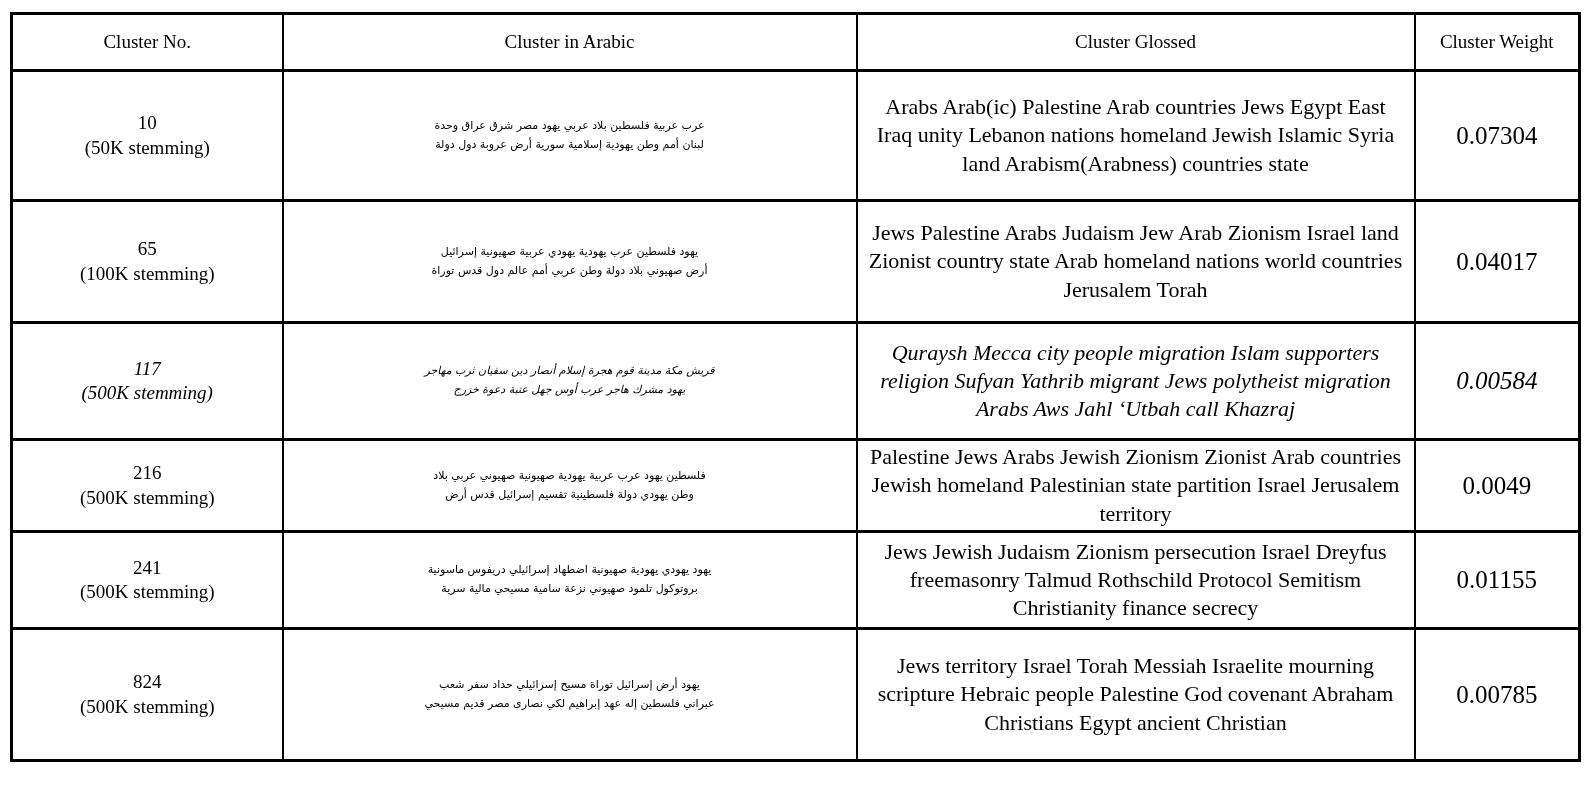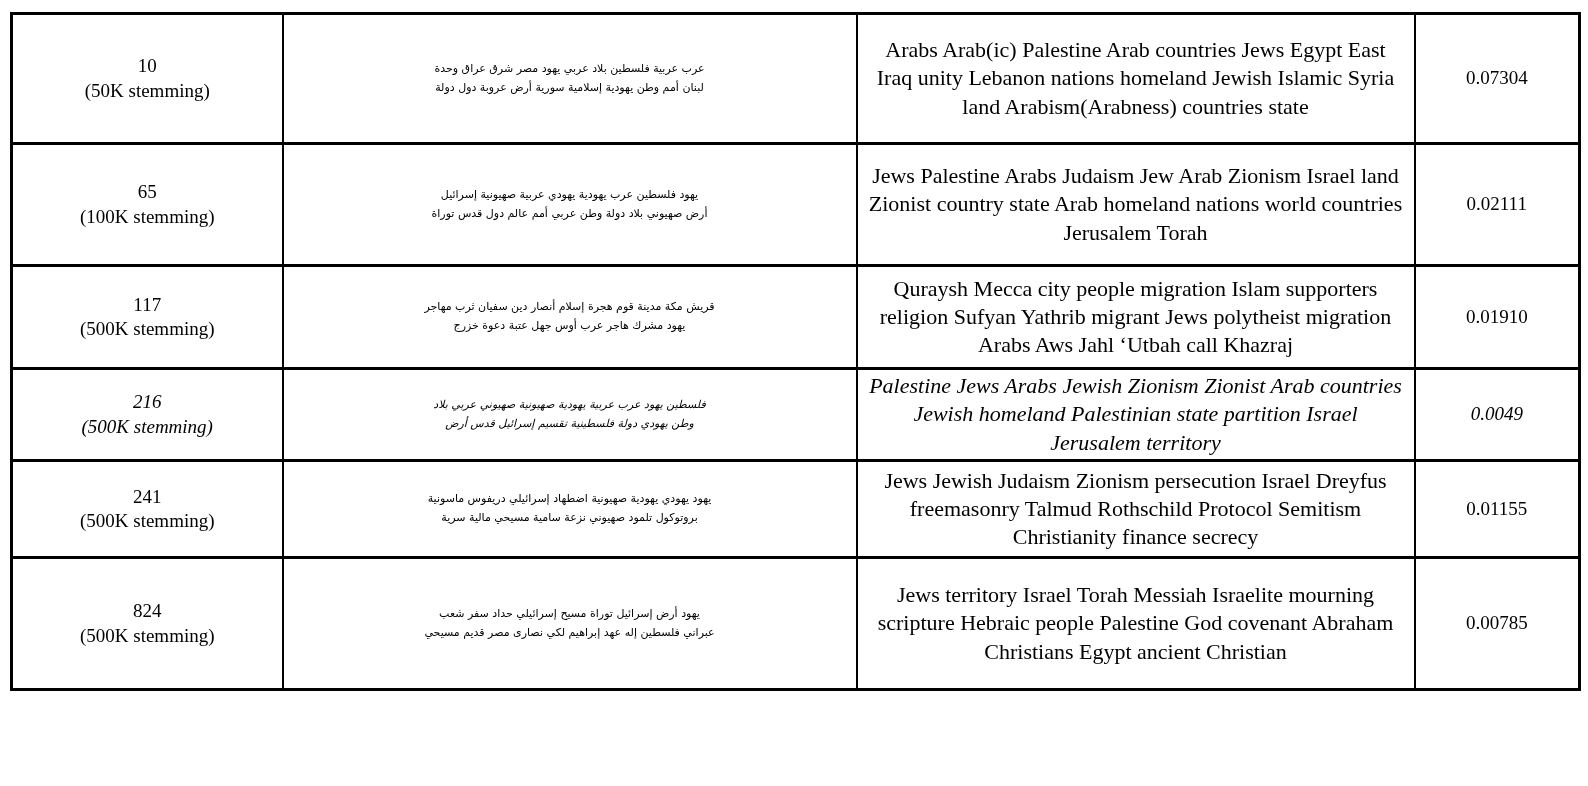--- a/index.html
+++ b/index.html
@@ -37,49 +37,55 @@
     line-height: 1.28;
     font-weight: normal;
     overflow: hidden;
   }
   .cluster-table th {
     font-weight: normal;
   }
   tr.hdr    { height: 57px;  }
   tr.row-0  { height: 130px; }
   tr.row-1  { height: 122px; }
-  tr.row-2  { height: 103px; }
-  tr.row-3  { height: 92px; font-style: italic;  }
+  tr.row-2  { height: 117px; font-style: italic; }
+  tr.row-3  { height: 92px;  }
   tr.row-4  { height: 97px;  }
   tr.row-5  { height: 132px; }
   td.c-ar {
     font-family: "DejaVu Sans", sans-serif;
     font-size: 11px;
     line-height: 1.7;
     direction: rtl;
   }
   td.c-gl {
     font-size: 22px;
   }
   td.c-wt {
-    font-size: 19px;
+    font-size: 25px;
   }
 </style>
 </head>
 <body>
 
 <div class="page">
   <table class="cluster-table">
     <colgroup>
       <col style="width:271px">
       <col style="width:574px">
       <col style="width:558px">
       <col style="width:165px">
     </colgroup>
     <tbody>
+      <tr class="hdr">
+        <th>Cluster No.</th>
+        <th>Cluster in Arabic</th>
+        <th>Cluster Glossed</th>
+        <th>Cluster Weight</th>
+      </tr>
 
       <tr class="row-0">
         <td class="c-no">
           <div>10</div>
           <div>(50K stemming)</div>
         </td>
         <td class="c-ar" dir="rtl">
           <div>عرب عربية فلسطين بلاد عربي يهود مصر شرق عراق وحدة</div>
           <div>لبنان أمم وطن يهودية إسلامية سورية أرض عروبة دول دولة</div>
         </td>
@@ -90,34 +96,34 @@
       <tr class="row-1">
         <td class="c-no">
           <div>65</div>
           <div>(100K stemming)</div>
         </td>
         <td class="c-ar" dir="rtl">
           <div>يهود فلسطين عرب يهودية يهودي عربية صهيونية إسرائيل</div>
           <div>أرض صهيوني بلاد دولة وطن عربي أمم عالم دول قدس توراة</div>
         </td>
         <td class="c-gl">Jews Palestine Arabs Judaism Jew Arab Zionism Israel land Zionist country state Arab homeland nations world countries Jerusalem Torah</td>
-        <td class="c-wt">0.02111</td>
+        <td class="c-wt">0.04017</td>
       </tr>
 
       <tr class="row-2">
         <td class="c-no">
           <div>117</div>
           <div>(500K stemming)</div>
         </td>
         <td class="c-ar" dir="rtl">
           <div>قريش مكة مدينة قوم هجرة إسلام أنصار دين سفيان ثرب مهاجر</div>
           <div>يهود مشرك هاجر عرب أوس جهل عتبة دعوة خزرج</div>
         </td>
         <td class="c-gl">Quraysh Mecca city people migration Islam supporters religion Sufyan Yathrib migrant Jews polytheist migration Arabs Aws Jahl ‘Utbah call Khazraj</td>
-        <td class="c-wt">0.01910</td>
+        <td class="c-wt">0.00584</td>
       </tr>
 
       <tr class="row-3">
         <td class="c-no">
           <div>216</div>
           <div>(500K stemming)</div>
         </td>
         <td class="c-ar" dir="rtl">
           <div>فلسطين يهود عرب عربية يهودية صهيونية صهيوني عربي بلاد</div>
           <div>وطن يهودي دولة فلسطينية تقسيم إسرائيل قدس أرض</div>

